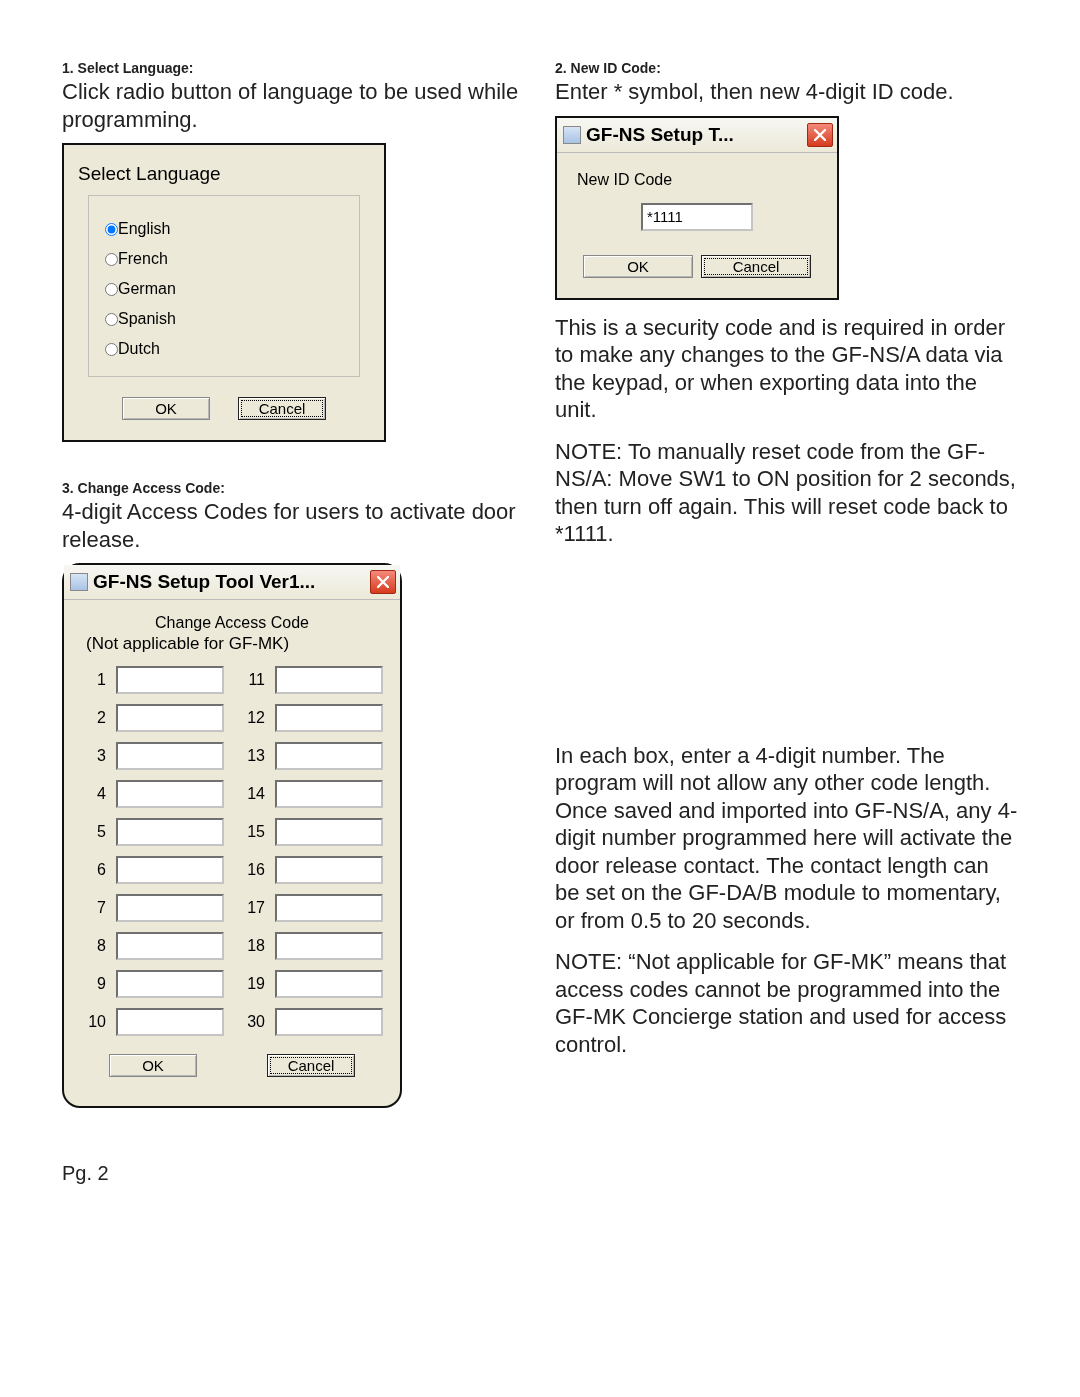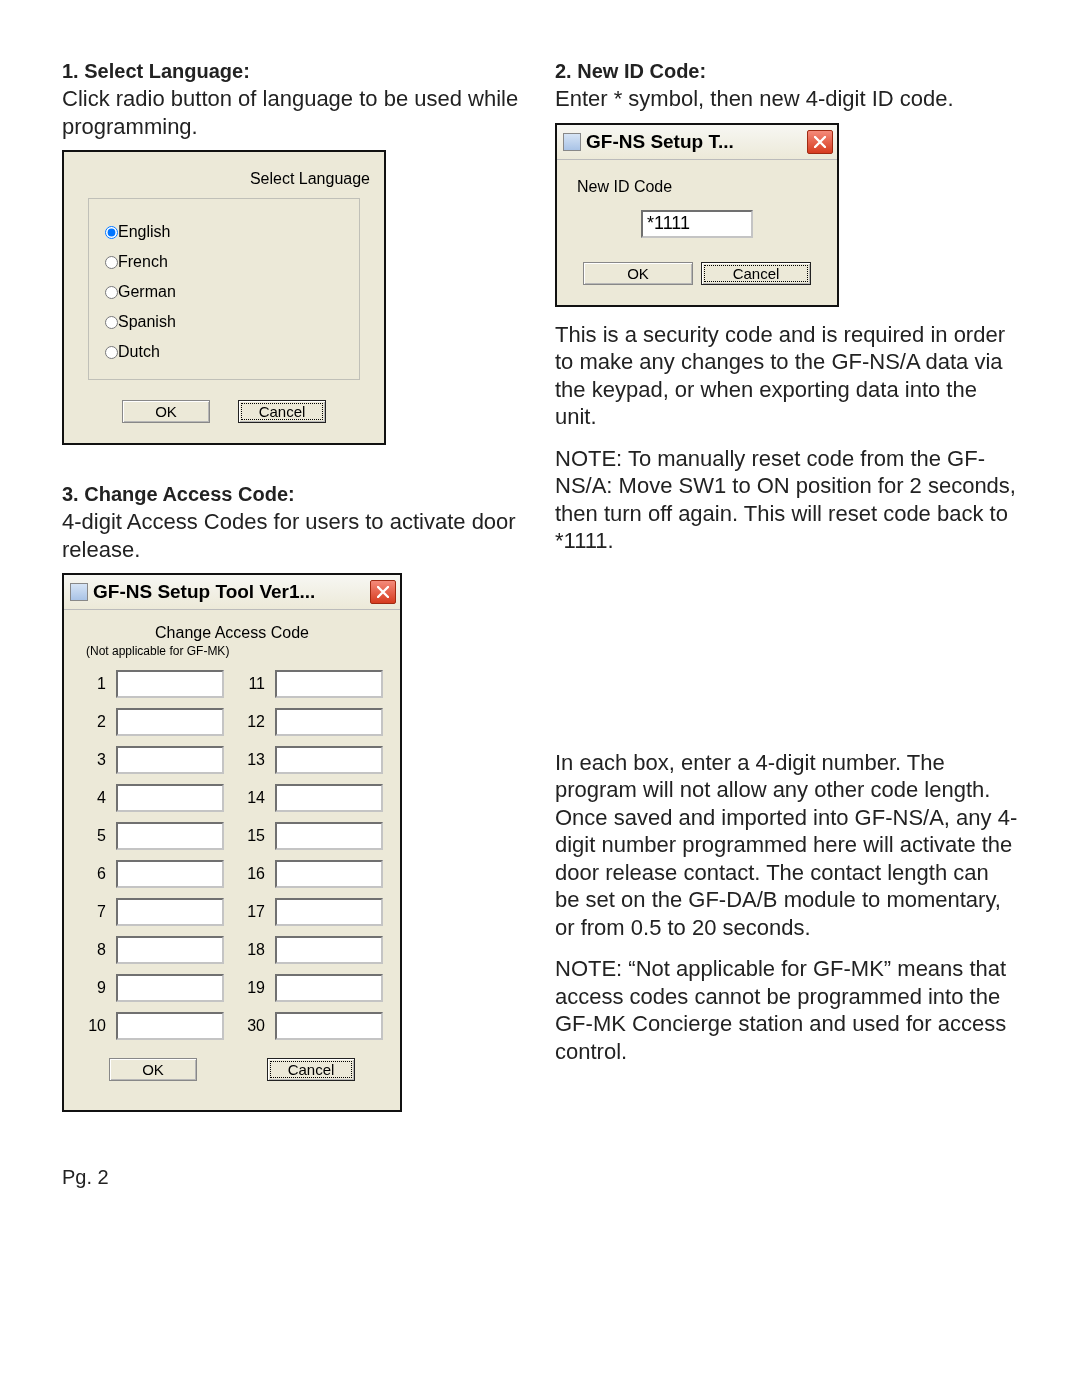--- a/index.html
+++ b/index.html
@@ -20,41 +20,41 @@
   .col {
     flex: 1;
     min-width: 0;
   }
   h1.main {
     font-size: 22px;
     font-weight: bold;
     margin: 0 0 18px 0;
   }
   h2.sec {
-    font-size: 20px;
+    font-size: 14px;
     font-weight: bold;
     margin: 0 0 2px 0;
   }
   p.desc, p.bodytxt {
     font-size: 22px;
     margin: 0 0 10px 0;
     line-height: 1.25;
   }
   p.bodytxt { margin-top: 14px; }
   .dialog {
     border: 2px solid #111;
     background: #ece9d8;
     font-family: Tahoma, Arial, sans-serif;
     color: #000;
     margin-bottom: 14px;
     width: 320px;
   }
   .dialog.d-lang { width: 320px; }
   .dialog.d-id   { width: 280px; }
-  .dialog.d-acc  { width: 336px; }
+  .dialog.d-acc  { width: 336px; border-radius: 18px; }
   .titlebar {
     display: flex;
     align-items: center;
     background: linear-gradient(#f7f7f3, #ece9d8);
     border-bottom: 1px solid #bbb;
     padding: 2px 4px 2px 6px;
     height: 30px;
   }
   .app-icon {
     width: 18px; height: 18px;
@@ -80,23 +80,23 @@
     font-weight: bold;
     font-family: Arial, sans-serif;
     cursor: pointer;
   }
   .close-btn svg { display:block; }
   .dlg-body {
     padding: 12px 14px 16px 14px;
     font-size: 16px;
   }
   .dlg-label {
-    text-align: right;
+    text-align: left;
     margin: 6px 0 10px 0;
-    font-size: 16px;
+    font-size: 19px;
   }
   .groupbox {
     border: 1px solid #c0c0b8;
     background: #ece9d8;
     padding: 18px 16px 18px 16px;
     margin: 10px 10px 16px 10px;
   }
   .radio-row {
     display: flex;
     align-items: center;
@@ -123,42 +123,42 @@
     cursor: pointer;
   }
   .winbtn.default {
     outline: 1px dotted #000;
     outline-offset: -4px;
     border: 1px solid #222;
   }
   .textbox {
     background: #fff;
     border: 2px inset #c4c4c4;
-    font-size: 18px;
+    font-size: 15px;
     padding: 2px 4px;
     font-family: Tahoma, Arial, sans-serif;
     height: 20px;
     box-sizing: content-box;
   }
   
   .id-body .field-label {
     font-size: 16px;
     margin: 6px 0 14px 6px;
   }
   .id-body .idbox-wrap { text-align: center; margin-bottom: 20px; }
   .id-body .idbox { width: 100px; }
   .id-body .btn-row { gap: 8px; }
   .id-body .winbtn { min-width: 110px; }
 
   
   .acc-body {
     padding: 10px 12px 25px 12px;
   }
   .acc-header { text-align: center; font-size: 16px; margin: 4px 0 2px 0; }
-  .acc-sub { text-align: left; font-size: 12px; margin: 2px 0 12px 10px; }
+  .acc-sub { text-align: left; font-size: 17px; margin: 2px 0 12px 10px; }
   .acc-grid {
     display: grid;
     grid-template-columns: 28px 1fr 34px 1fr;
     column-gap: 8px;
     row-gap: 10px;
     align-items: center;
     margin: 0 4px 14px 4px;
   }
   .acc-grid .num { font-size: 16px; text-align: right; padding-right: 2px; }
   .acc-grid .textbox { width: 96px; }

